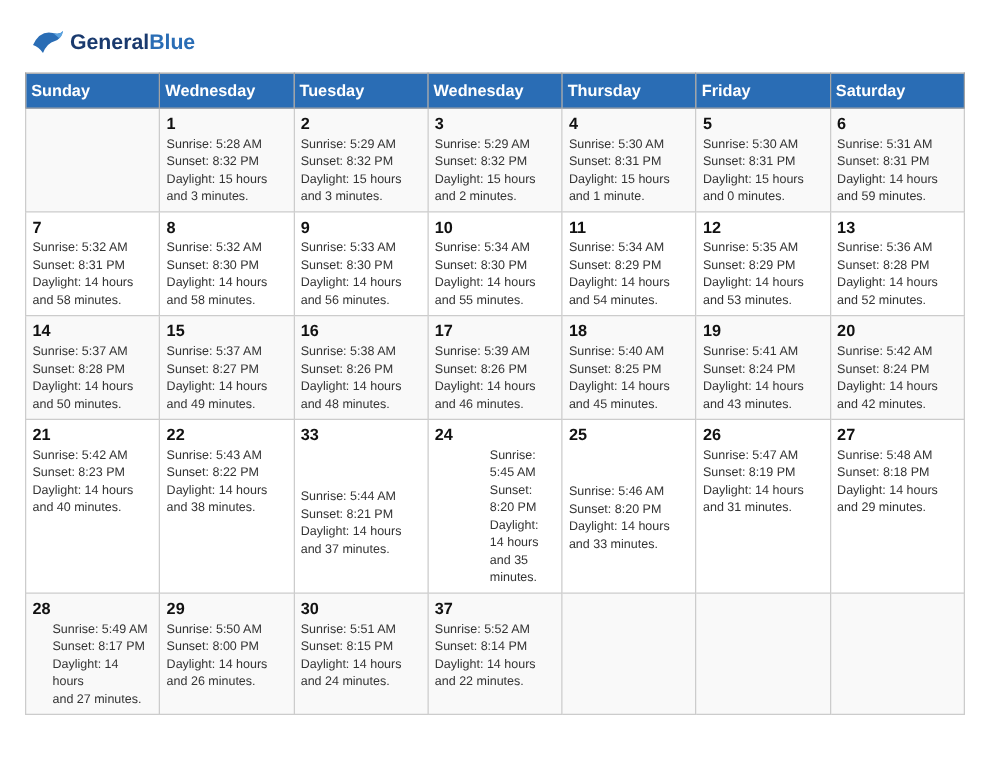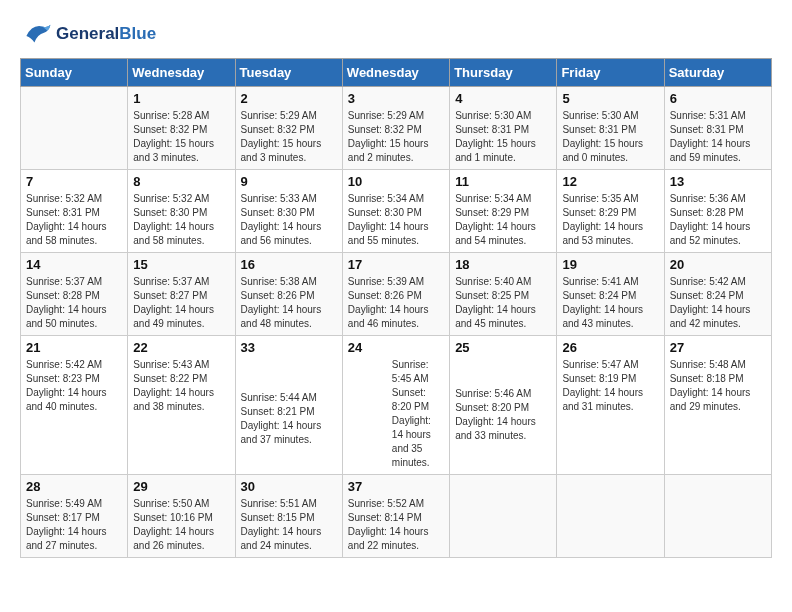--- a/index.html
+++ b/index.html
@@ -302,29 +302,29 @@
           <span class="day-number">27</span>
           <div class="day-info" style="white-space: pre-line;">Sunrise: 5:48 AM
 Sunset: 8:18 PM
 Daylight: 14 hours
 and 29 minutes.</div>
         </td>
       </tr>
       <tr>
         <td>
           <span class="day-number">28</span>
-          <div class="day-info" style="white-space: pre-line;">Sunrise: 5:49 AM
+          <div class="day-info" style="white-space: pre-line; margin-left: 16px;">Sunrise: 5:49 AM
 Sunset: 8:17 PM
 Daylight: 14 hours
 and 27 minutes.</div>
         </td>
         <td>
           <span class="day-number">29</span>
           <div class="day-info" style="white-space: pre-line;">Sunrise: 5:50 AM
-Sunset: 10:16 PM
+Sunset: 8:00 PM
 Daylight: 14 hours
 and 26 minutes.</div>
         </td>
         <td>
           <span class="day-number">30</span>
           <div class="day-info" style="white-space: pre-line;">Sunrise: 5:51 AM
 Sunset: 8:15 PM
 Daylight: 14 hours
 and 24 minutes.</div>
         </td>

